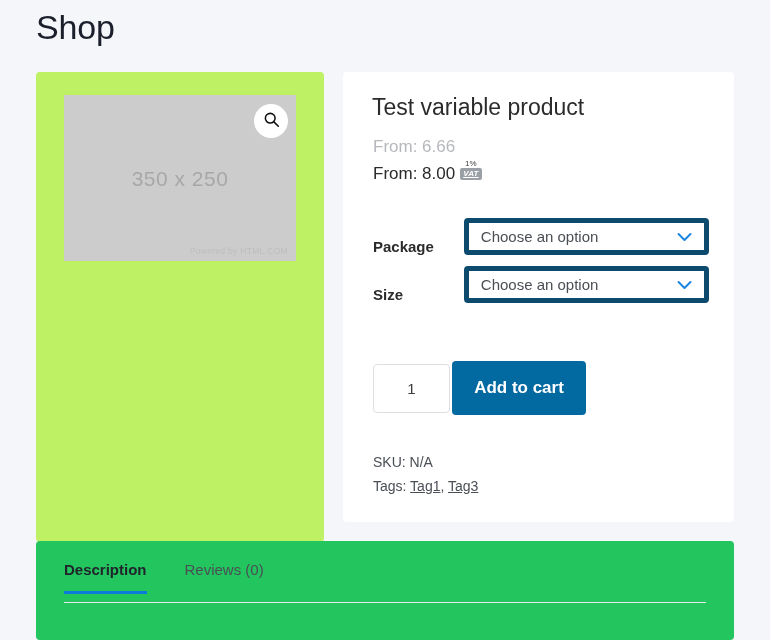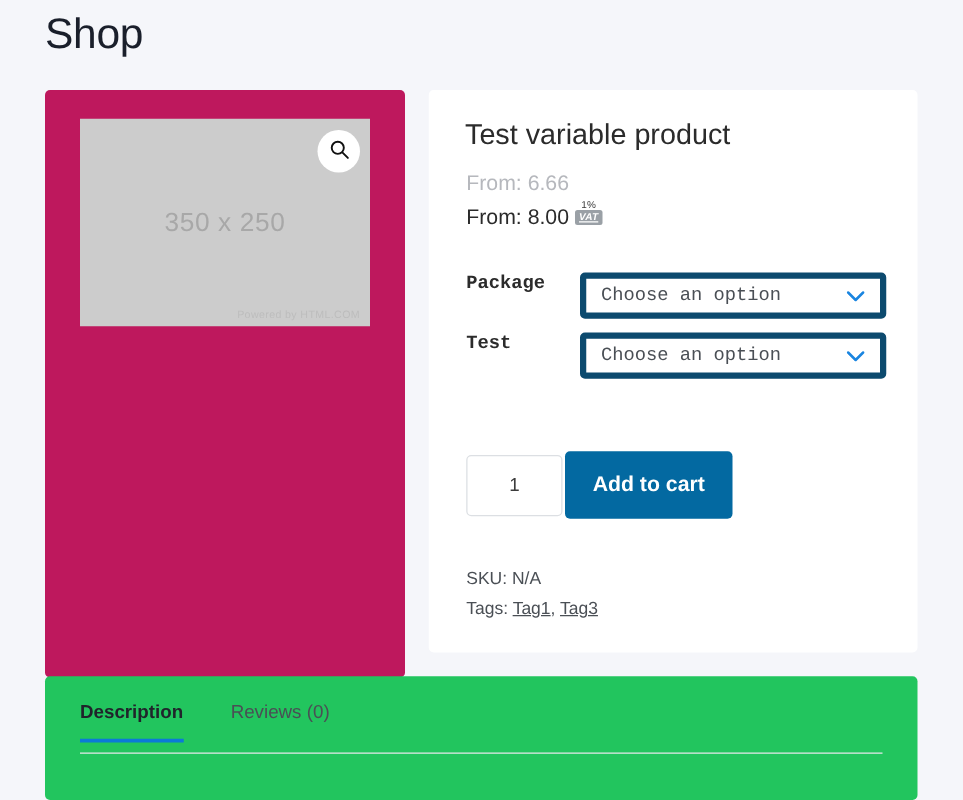--- a/index.html
+++ b/index.html
@@ -20,21 +20,21 @@
     font-weight: 400;
     color: #1a1f2b;
     letter-spacing: -0.2px;
   }
 
   
   .gallery-card {
     position: absolute;
     left: 36px; top: 72px;
     width: 288px; height: 470px;
-    background: #be185d;
+    background: #bef264;
     border-radius: 4px;
   }
   .product-image {
     position: absolute;
     left: 28px; top: 23px;
     width: 232px; height: 166px;
     background: #cccccc;
     overflow: hidden;
   }
   .img-dims {
@@ -122,22 +122,21 @@
     letter-spacing: 0.2px;
     text-decoration: underline;
   }
 
   .attr-row {
     position: absolute;
     left: 30px;
     width: 336px;
     height: 37px;
     display: flex;
-    align-items: flex-start;
-    font-family: Liberation Mono, monospace;
+    align-items: flex-end;
   }
   .attr-row.r1 { top: 146px; }
   .attr-row.r2 { top: 194px; }
   .attr-label {
     width: 92px;
     font-size: 15px;
     font-weight: 700;
     color: #2b2b2b;
   }
   .attr-select {
@@ -292,21 +291,21 @@
         <span class="sel-text">Choose an option</span>
         <span class="chevron">
           <svg width="15" height="10" viewBox="0 0 15 10" aria-hidden="true">
             <polyline points="1.5,2 7.5,8 13.5,2" fill="none" stroke="#1a85e0" stroke-width="2" stroke-linecap="round" stroke-linejoin="round"></polyline>
           </svg>
         </span>
       </div>
     </div>
 
     <div class="attr-row r2">
-      <div class="attr-label">Test</div>
+      <div class="attr-label">Size</div>
       <div class="attr-select">
         <span class="sel-text">Choose an option</span>
         <span class="chevron">
           <svg width="15" height="10" viewBox="0 0 15 10" aria-hidden="true">
             <polyline points="1.5,2 7.5,8 13.5,2" fill="none" stroke="#1a85e0" stroke-width="2" stroke-linecap="round" stroke-linejoin="round"></polyline>
           </svg>
         </span>
       </div>
     </div>
 

